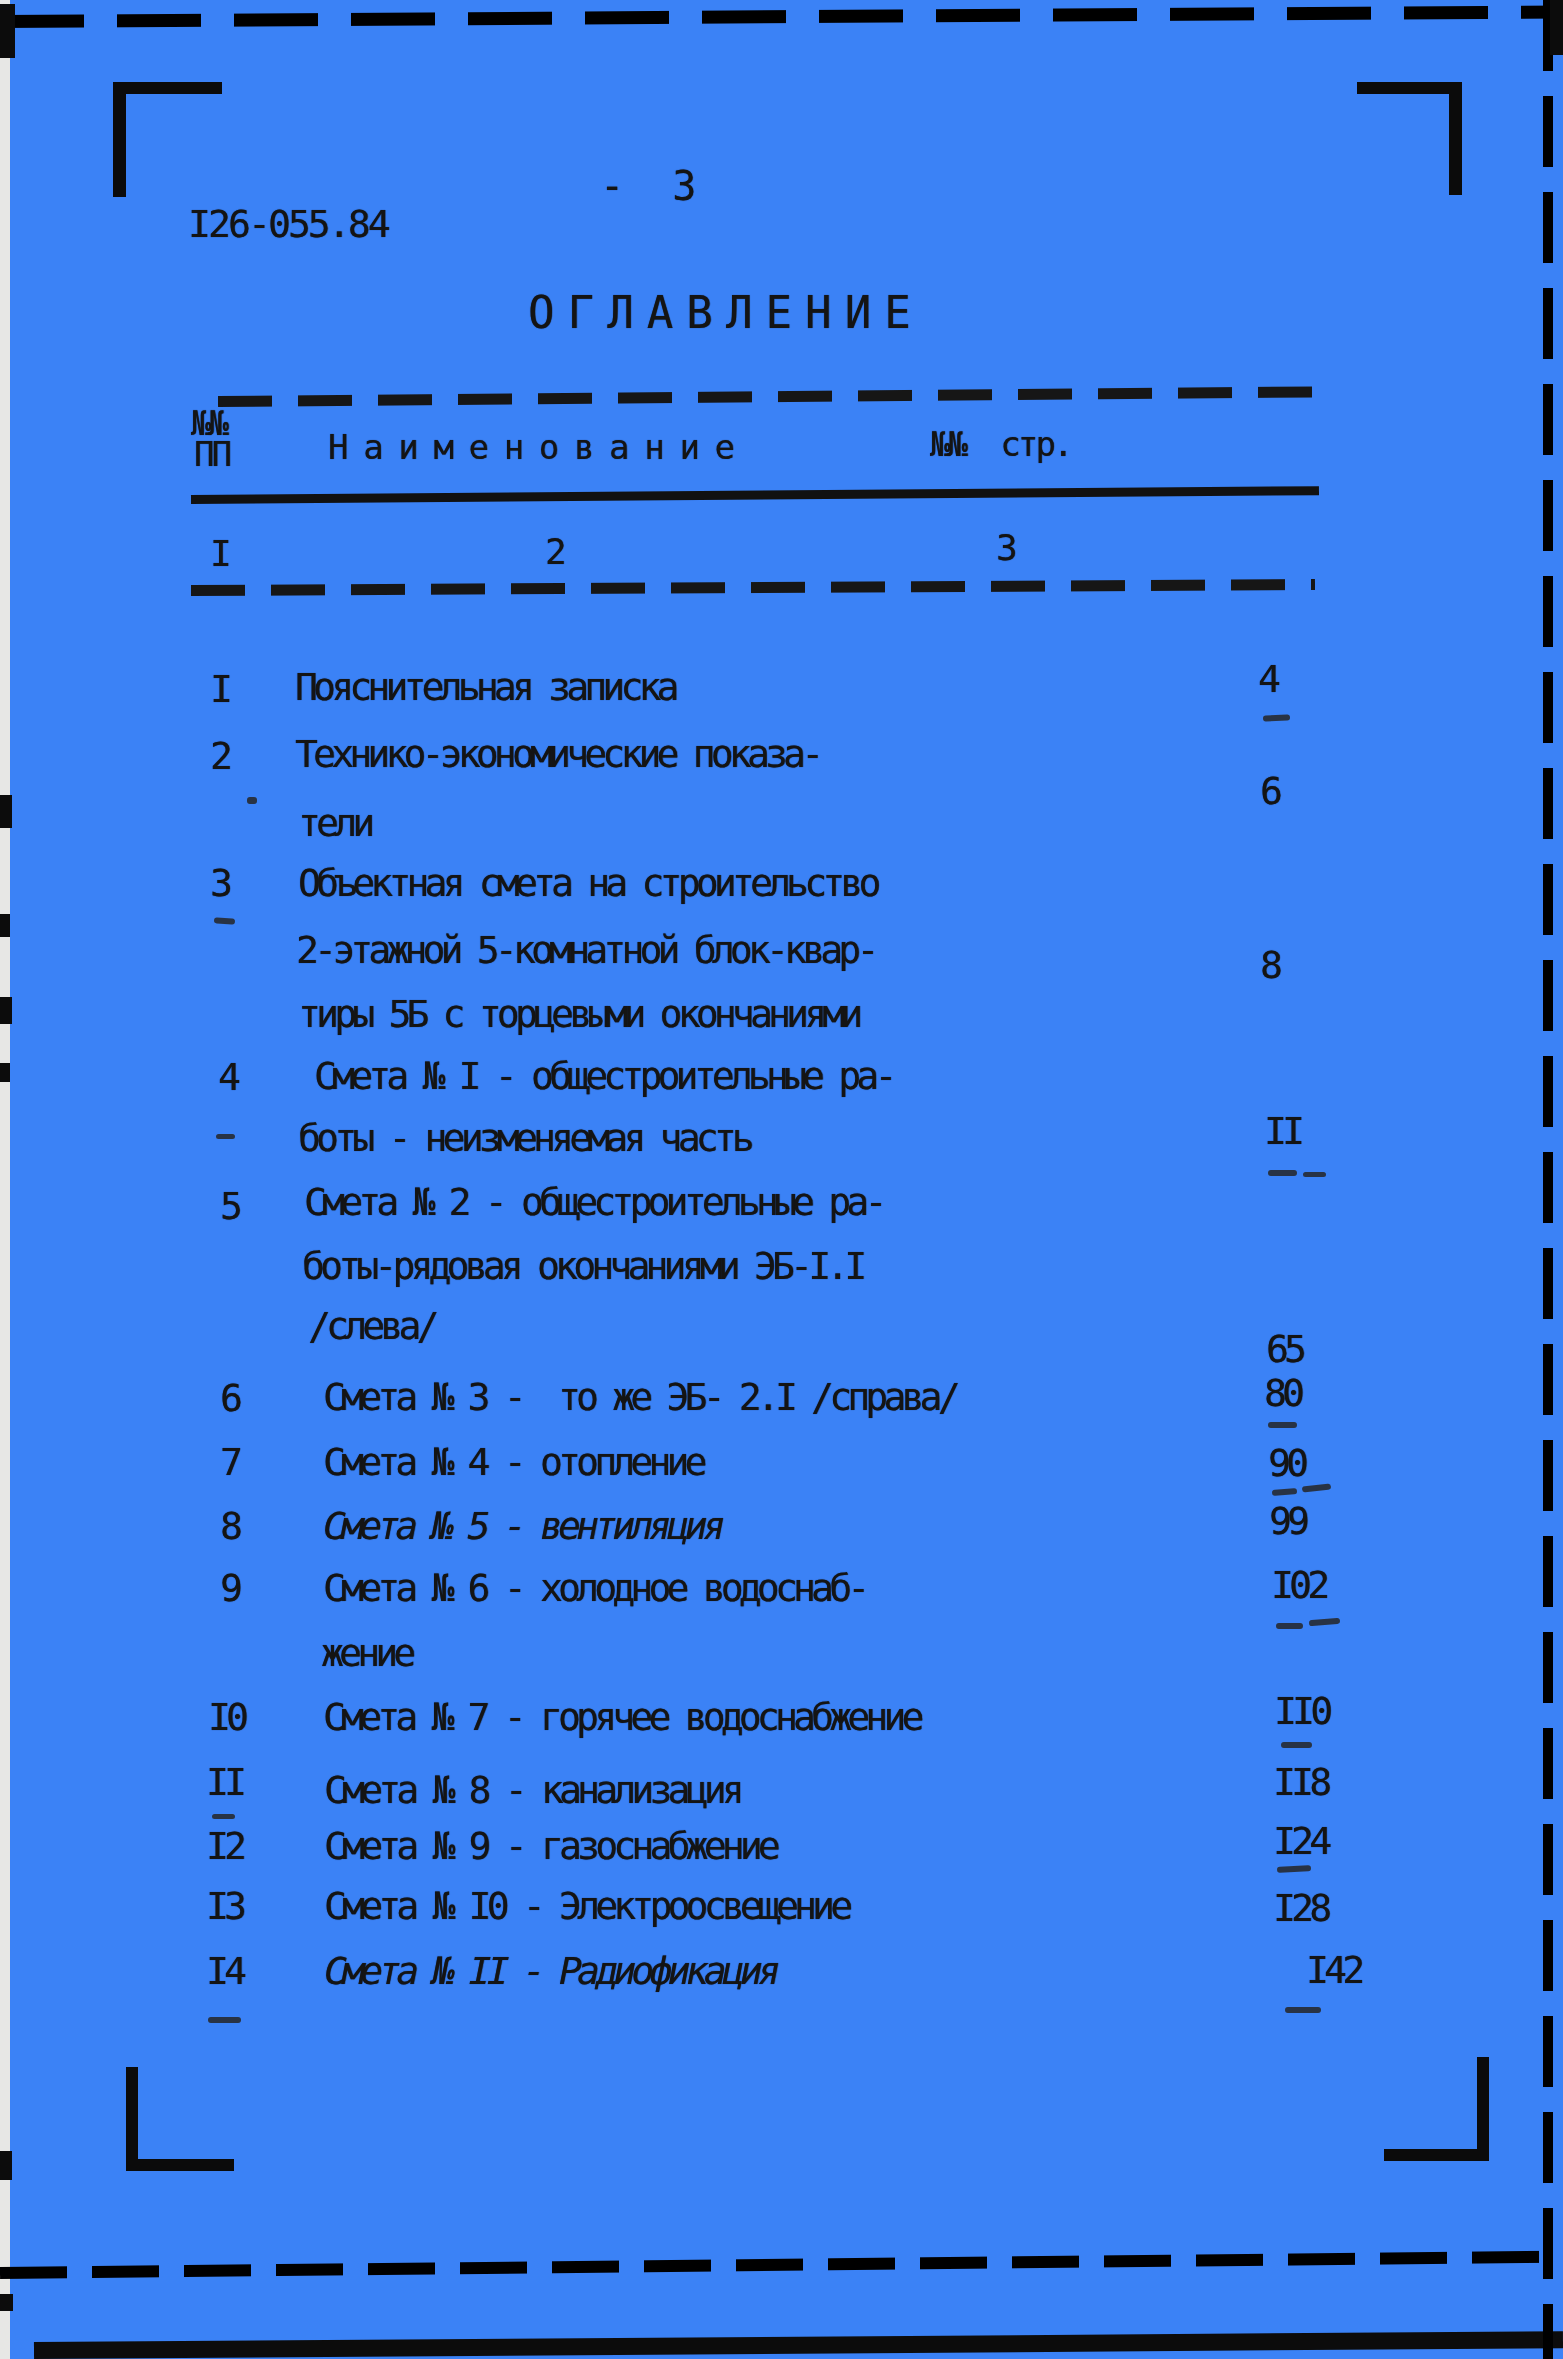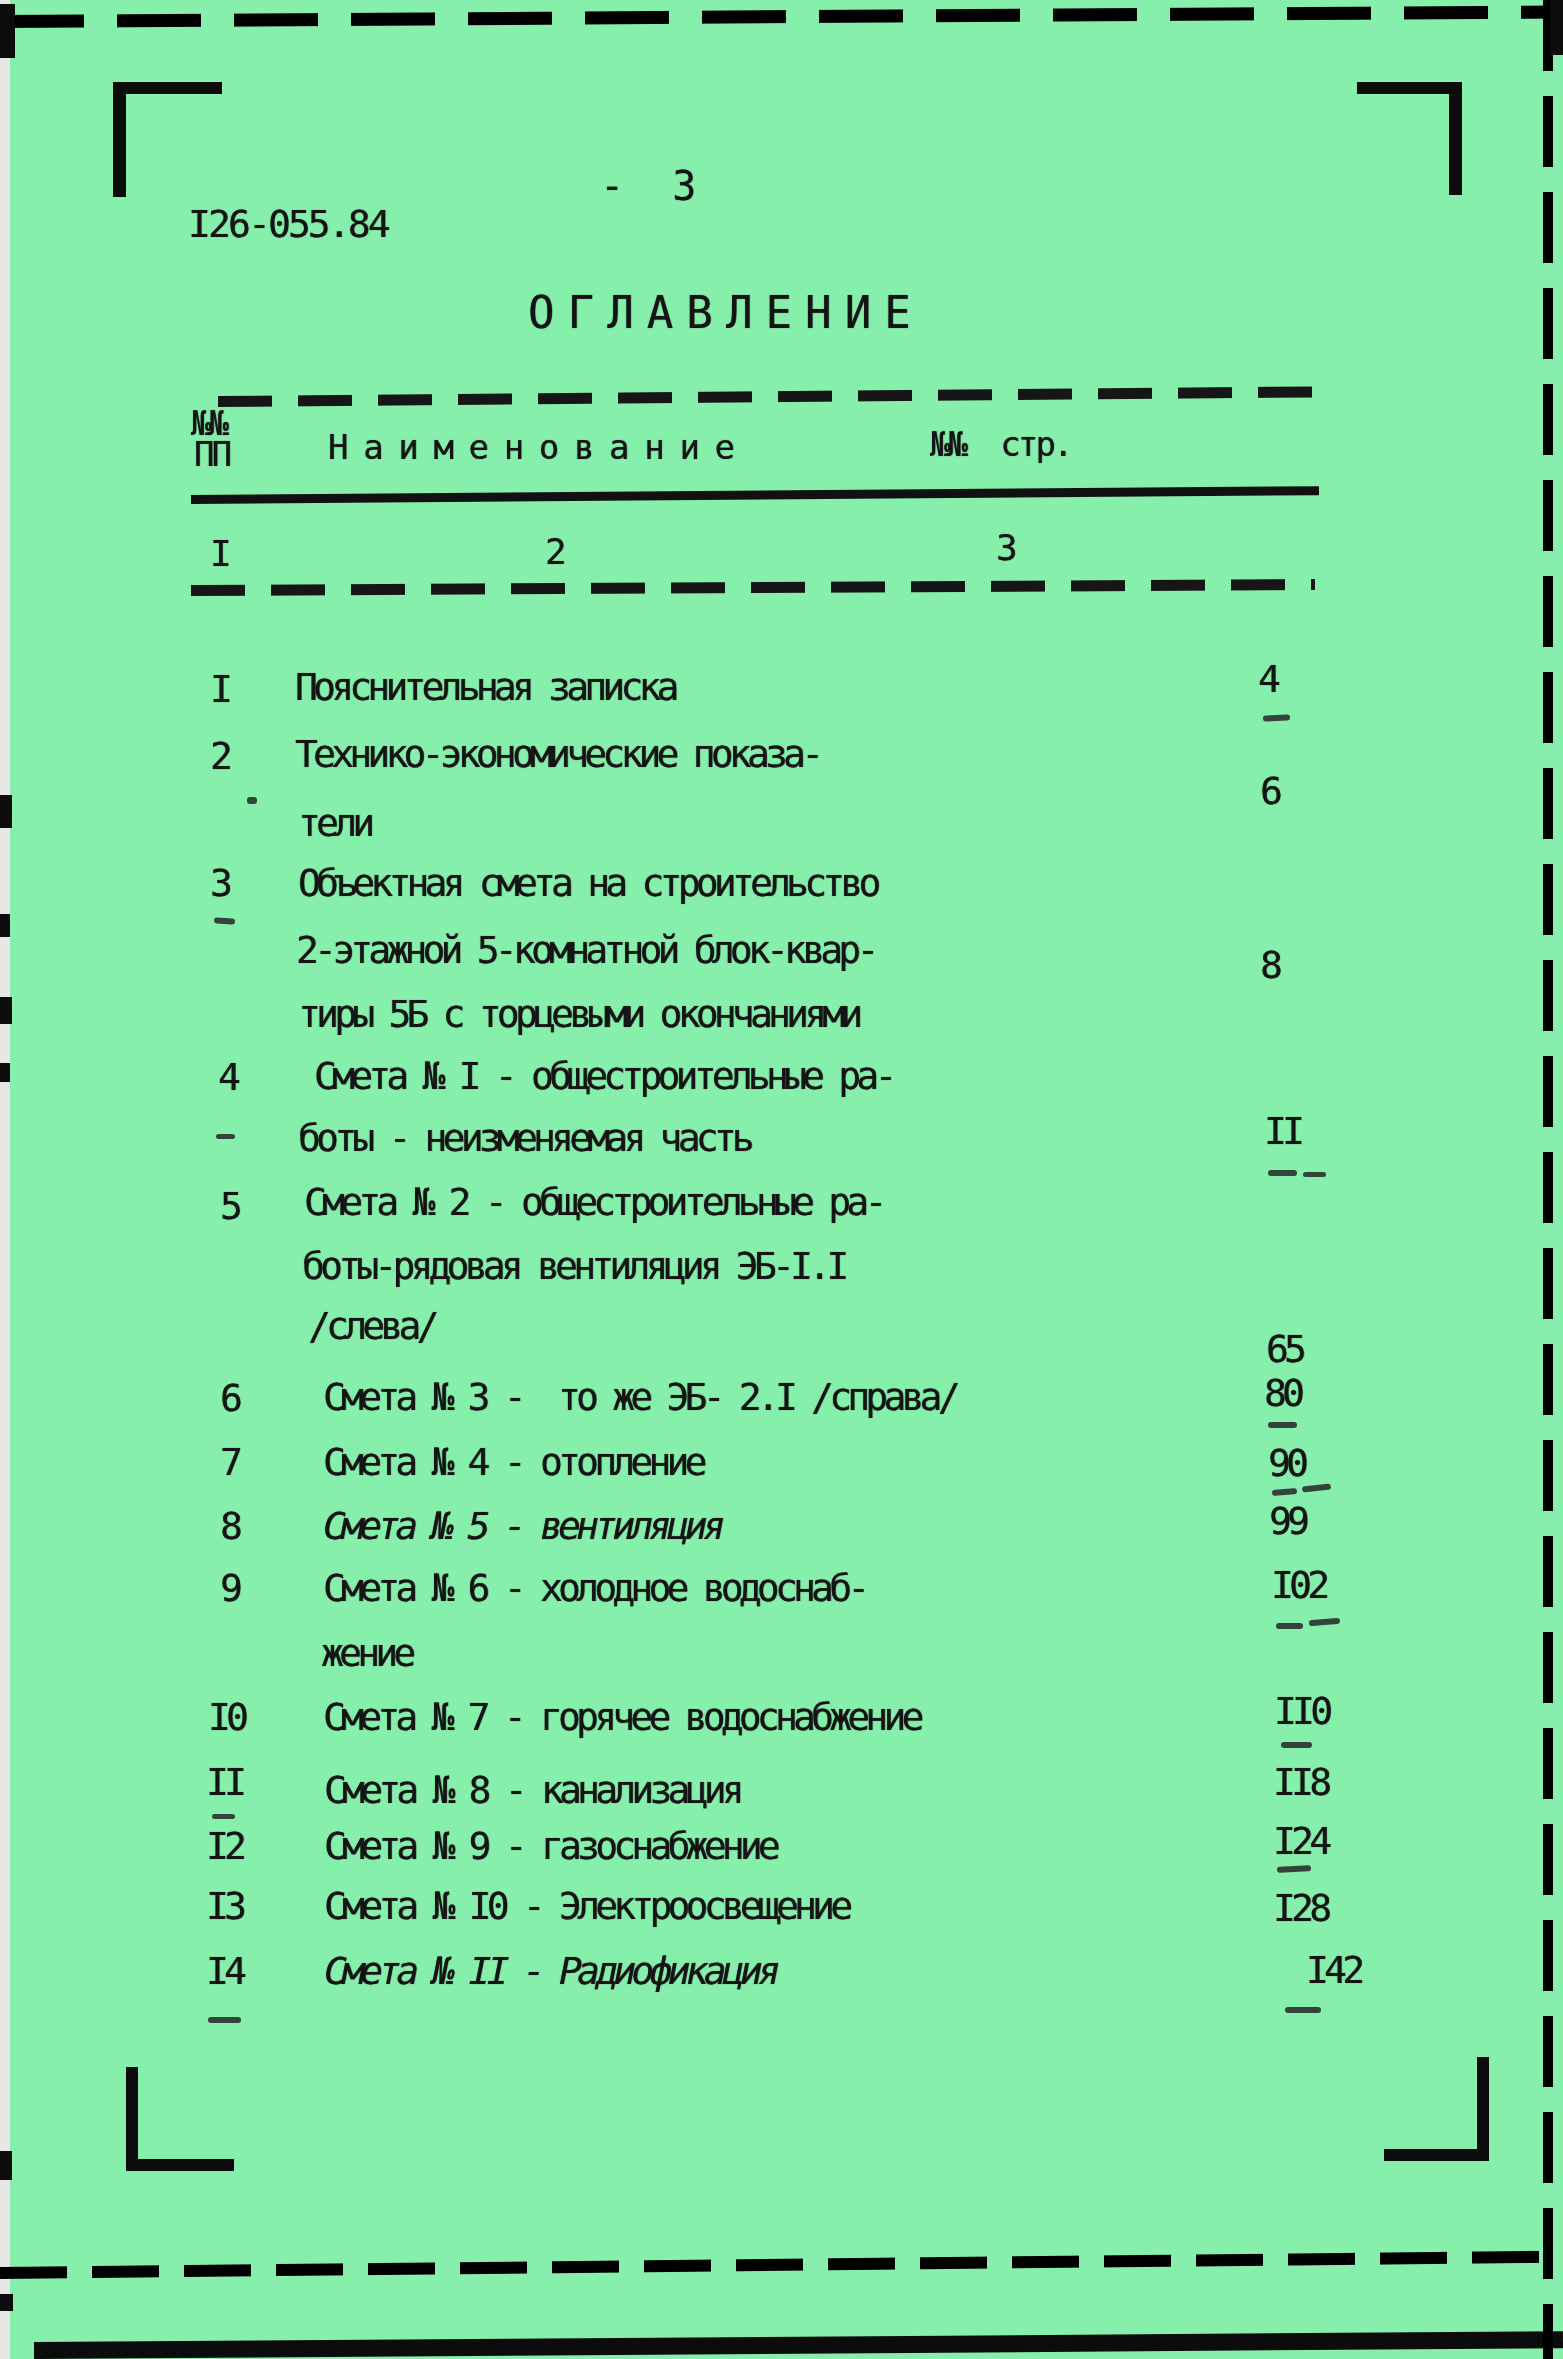--- a/index.html
+++ b/index.html
@@ -1,18 +1,18 @@
 <!DOCTYPE html>
 <html><head>
 <meta charset="utf-8">
 <style>
   html,body { margin:0; padding:0; background:#ffffff; }
   .page {
     position:relative; width:1564px; height:2359px;
-    background:#86efac; overflow:hidden;
+    background:#3b82f6; overflow:hidden;
     font-family:"DejaVu Sans Mono","Liberation Mono",monospace;
   }
   .t {
     position:absolute; white-space:pre; color:#141414;
     text-shadow:0 0 1px rgba(15,15,15,.65), 0.6px 0.4px 0 rgba(15,15,15,.28);
   }
   .fs40 { font-size:38px; letter-spacing:-4.8px; }
   .fs38 { font-size:36px; letter-spacing:-2.9px; }
   .fs36 { font-size:34px; letter-spacing:-2.9px; }
   .doc-code { font-size:38px; letter-spacing:-2.9px; }
@@ -101,21 +101,21 @@
   <div>
     <span class="t fs40" style="left:218px;top:1055px;">4</span>
     <span class="t fs40" style="left:314px;top:1054px;">Смета № I - общестроительные ра-</span>
     <span class="t fs40" style="left:298px;top:1116px;">боты - неизменяемая часть</span>
     <span class="t fs40" style="left:1264px;top:1109px;">II</span>
   </div>
 
   <div>
     <span class="t fs40" style="left:220px;top:1184px;">5</span>
     <span class="t fs40" style="left:304px;top:1180px;">Смета № 2 - общестроительные ра-</span>
-    <span class="t fs40" style="left:302px;top:1244px;">боты-рядовая вентиляция ЭБ-I.I</span>
+    <span class="t fs40" style="left:302px;top:1244px;">боты-рядовая окончаниями ЭБ-I.I</span>
     <span class="t fs40" style="left:308px;top:1304px;">/слева/</span>
     <span class="t fs40" style="left:1266px;top:1327px;">65</span>
   </div>
 
   <div>
     <span class="t fs40" style="left:220px;top:1376px;">6</span>
     <span class="t fs40" style="left:323px;top:1375px;">Смета № 3 -  то же ЭБ- 2.I /справа/</span>
     <span class="t fs40" style="left:1264px;top:1371px;">80</span>
   </div>
 

